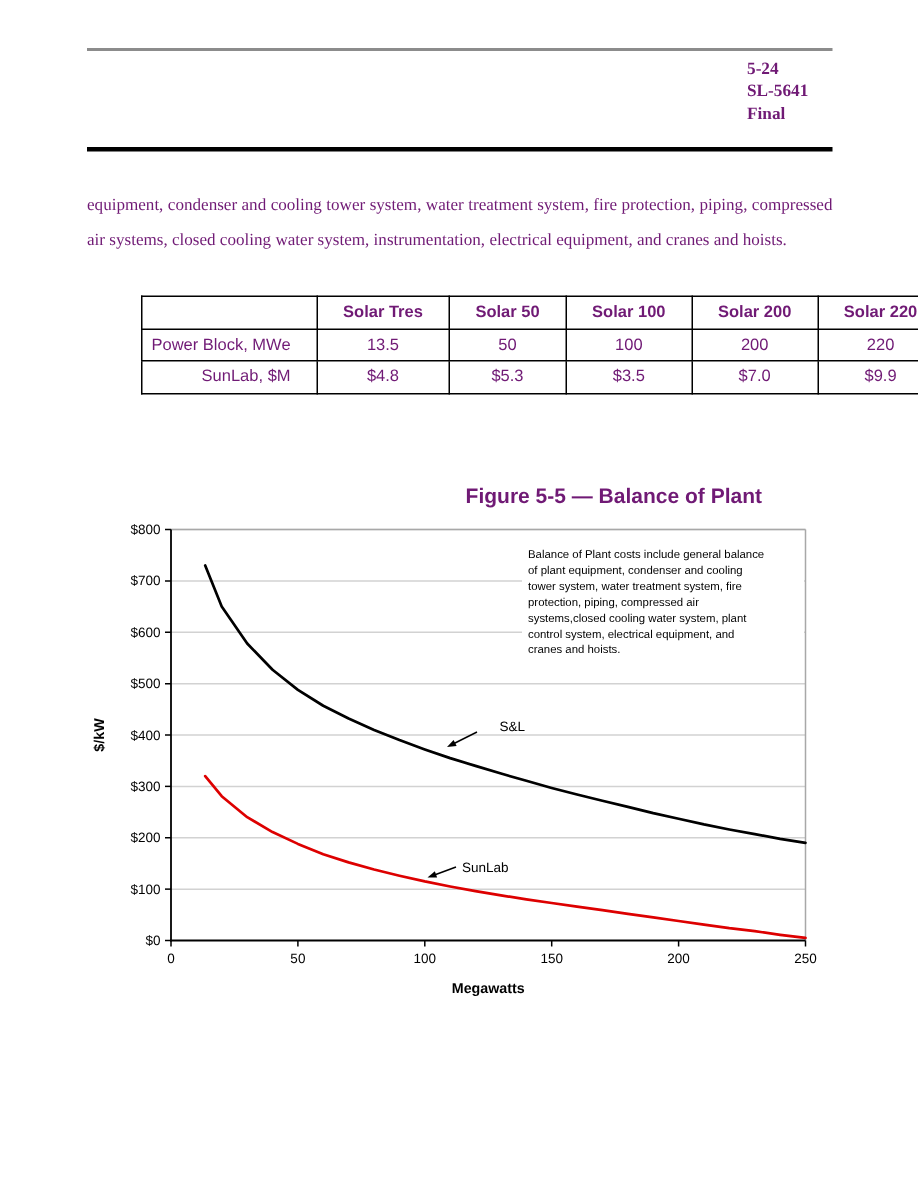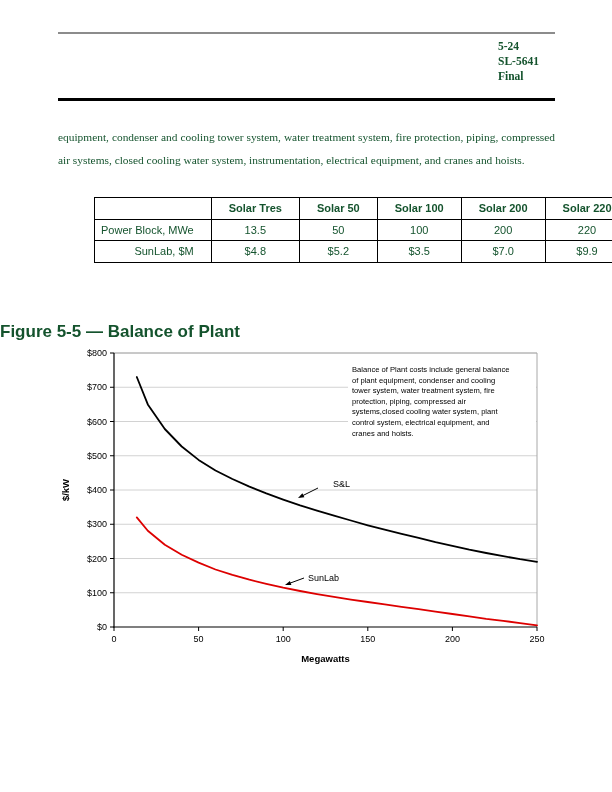--- a/index.html
+++ b/index.html
@@ -1,18 +1,18 @@
 <!DOCTYPE html>
 <html><head>
 <meta charset="utf-8">
 <style>
   html,body{margin:0;padding:0;background:#ffffff;}
   .page{
     position:relative;width:612px;height:792px;background:#fff;overflow:hidden;
-    font-family:"Liberation Serif",serif;color:#14532d;
+    font-family:"Liberation Serif",serif;color:#701a75;
   }
   .rule{position:absolute;left:58px;width:497px;}
   .rule-gray{top:32px;height:2px;background:#8c8c8c;}
   .rule-black{top:98px;height:3px;background:#000;}
   .header-block{
     position:absolute;left:498px;top:39px;
     font-weight:bold;font-size:11.5px;line-height:15.2px;
   }
   .bodytext{
     position:absolute;left:58px;top:126px;width:497px;margin:0;
@@ -26,22 +26,22 @@
     position:absolute;left:94px;top:197px;border-collapse:collapse;
     font-family:"Liberation Sans",sans-serif;font-size:11px;table-layout:fixed;
   }
   table.datatable th,table.datatable td{
     border:1px solid #000;height:20.5px;padding:0 17px;text-align:center;
     overflow:hidden;white-space:nowrap;
   }
   table.datatable th{font-weight:bold;}
   table.datatable td.rowlabel{text-align:right;padding-left:6px;}
   .figure-title{
-    position:absolute;left:0;top:322px;width:508px;text-align:left;
-    font-family:"Liberation Sans",sans-serif;font-weight:bold;font-size:17px;
+    position:absolute;left:0;top:322px;width:508px;text-align:right;
+    font-family:"Liberation Sans",sans-serif;font-weight:bold;font-size:14px;
   }
   #chart-svg{position:absolute;left:50px;top:340px;}
   #chart-svg text{font-family:"Liberation Sans",sans-serif;fill:#000;}
   #chart-svg .tick{font-size:9px;}
   #chart-svg .ann{font-size:7.6px;}
   #chart-svg .axis-title{font-size:9.5px;font-weight:bold;}
   #chart-svg .series-label{font-size:9px;}
 </style>
 </head>
 <body>
@@ -81,21 +81,21 @@
           <td class="rowlabel">Power Block, MWe</td>
           <td>13.5</td>
           <td>50</td>
           <td>100</td>
           <td>200</td>
           <td>220</td>
         </tr>
         <tr>
           <td class="rowlabel">SunLab, $M</td>
           <td>$4.8</td>
-          <td>$5.2</td>
+          <td>$5.3</td>
           <td>$3.5</td>
           <td>$7.0</td>
           <td>$9.9</td>
         </tr>
       </tbody>
   </table>
 
   <div class="figure-title">Figure 5-5 — Balance of Plant</div>
   <svg id="chart-svg" width="512" height="345">
       <line x1="64" y1="252.75" x2="487" y2="252.75" stroke="#d2d2d2" stroke-width="1"></line>

